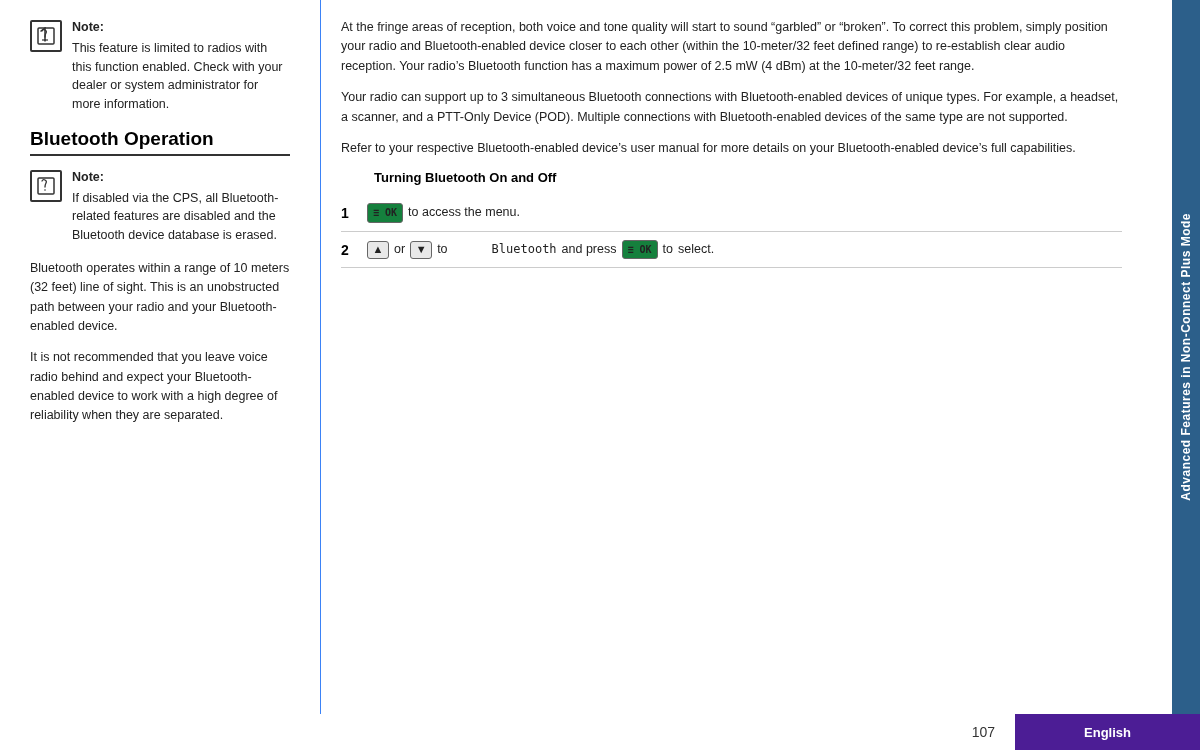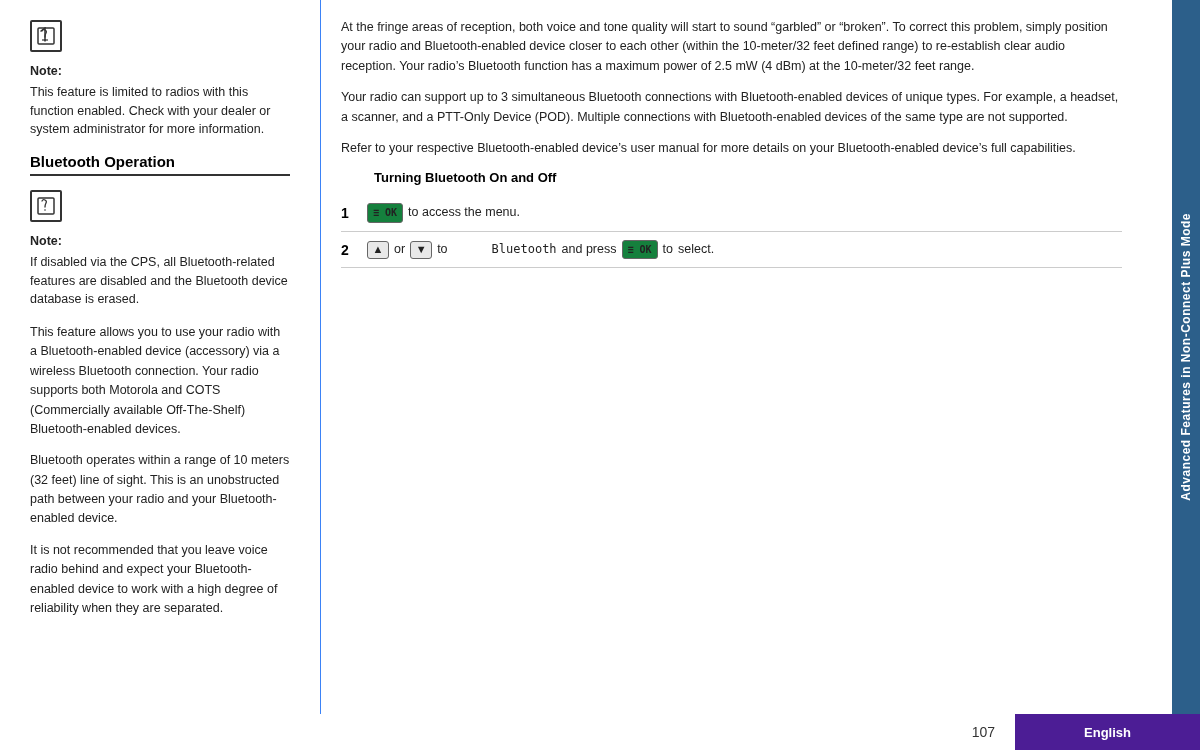--- a/index.html
+++ b/index.html
@@ -43,21 +43,21 @@
       font-size: 12px;
       font-weight: bold;
       writing-mode: vertical-rl;
       transform: rotate(180deg);
       white-space: nowrap;
       letter-spacing: 0.5px;
     }
 
     .note-block {
       display: flex;
-      flex-direction: column;
+      flex-direction: row;
       align-items: flex-start;
       margin-bottom: 14px;
       gap: 10px;
     }
 
     .note-icon {
       width: 32px;
       height: 32px;
       border: 2px solid #333;
       border-radius: 2px;
@@ -79,21 +79,21 @@
       color: #222;
     }
 
     .note-label {
       font-weight: bold;
       display: block;
       margin-bottom: 2px;
     }
 
     .section-heading {
-      font-size: 15px;
+      font-size: 19px;
       font-weight: bold;
       color: #000;
       border-bottom: 2px solid #333;
       padding-bottom: 4px;
       margin-bottom: 12px;
       margin-top: 4px;
     }
 
     .body-text {
       font-size: 12.5px;
@@ -271,21 +271,20 @@
             <path d="M5 4 Q6 2 8 3 Q10 4 9 6 Q8 8 8 10" stroke="#333" stroke-width="1.3" fill="none" stroke-linecap="round"></path>
             <circle cx="8" cy="13" r="0.8" fill="#333"></circle>
           </svg>
         </div>
         <div class="note-text">
           <span class="note-label">Note:</span>
           <span>If disabled via the CPS, all Bluetooth-related features are disabled and the Bluetooth device database is erased.</span>
         </div>
       </div>
 
-      <div class="body-text">This feature allows you to use your radio with a Bluetooth-enabled device (accessory) via a wireless Bluetooth connection. Your radio supports both Motorola and COTS (Commercially available Off-The-Shelf) Bluetooth-enabled devices.</div>
       <div class="body-text">Bluetooth operates within a range of 10 meters (32 feet) line of sight. This is an unobstructed path between your radio and your Bluetooth-enabled device.</div>
       <div class="body-text">It is not recommended that you leave voice radio behind and expect your Bluetooth-enabled device to work with a high degree of reliability when they are separated.</div>
     </div>
 
     <div class="right-column">
 
       <div class="body-text">At the fringe areas of reception, both voice and tone quality will start to sound “garbled” or “broken”. To correct this problem, simply position your radio and Bluetooth-enabled device closer to each other (within the 10-meter/32 feet defined range) to re-establish clear audio reception. Your radio’s Bluetooth function has a maximum power of 2.5 mW (4 dBm) at the 10-meter/32 feet range.</div>
       <div class="body-text">Your radio can support up to 3 simultaneous Bluetooth connections with Bluetooth-enabled devices of unique types. For example, a headset, a scanner, and a PTT-Only Device (POD). Multiple connections with Bluetooth-enabled devices of the same type are not supported.</div>
       <div class="body-text">Refer to your respective Bluetooth-enabled device’s user manual for more details on your Bluetooth-enabled device’s full capabilities.</div>
 

